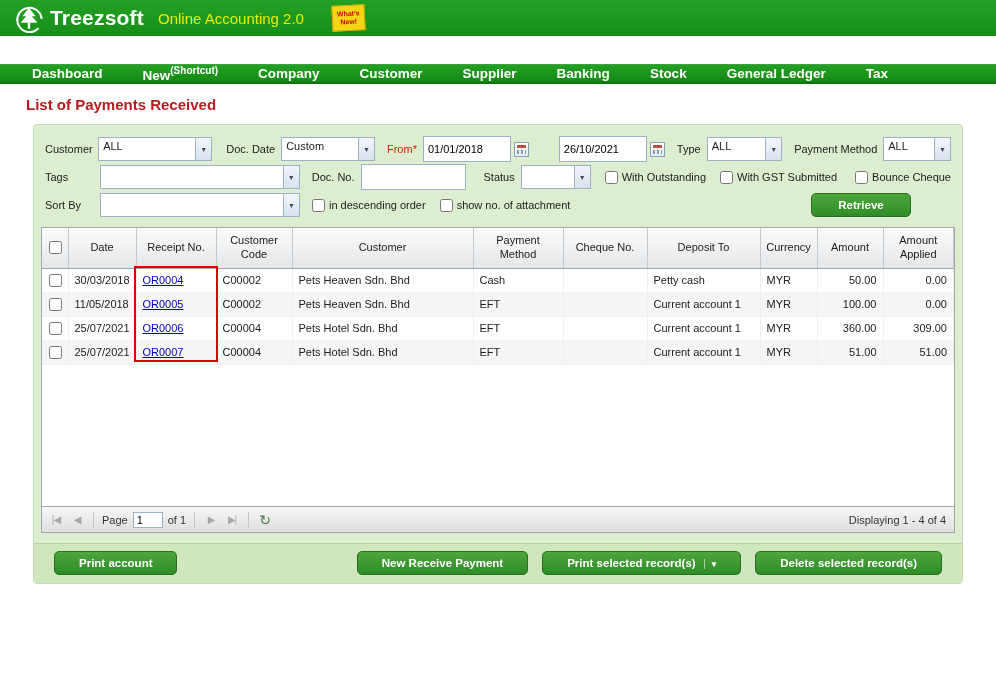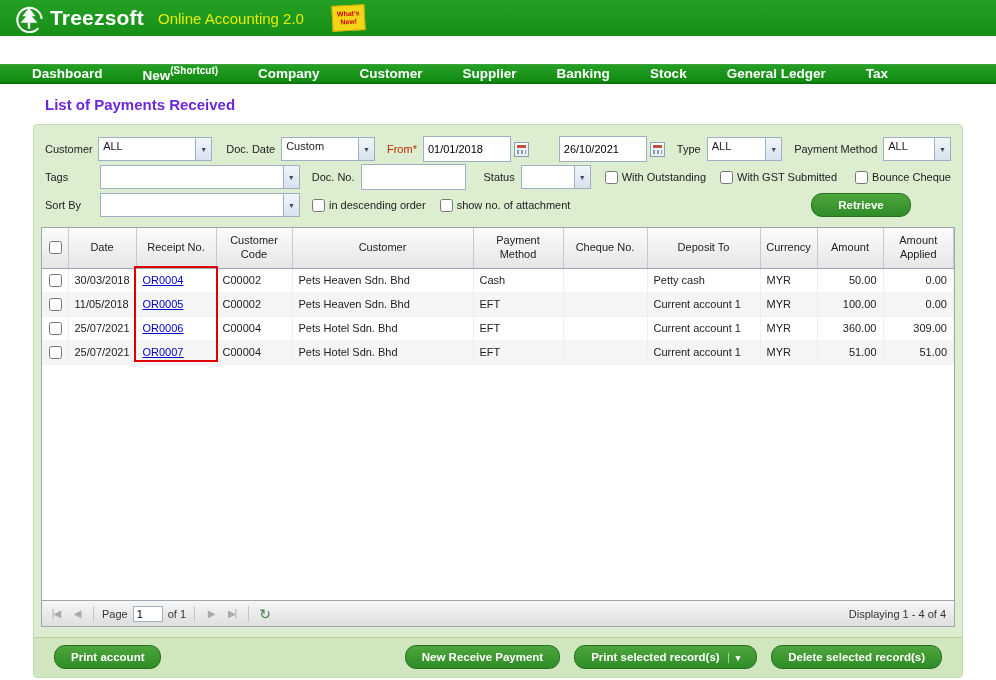--- a/index.html
+++ b/index.html
@@ -35,21 +35,21 @@
     background: linear-gradient(var(--brand-green, #24a024), #138a13);
     border-top: 1px solid rgba(255,255,255,.18);
     border-bottom: 2px solid #0d770d;
     margin-top: 28px;
   }
   .nav-item { color: #fff; font-weight: bold; font-size: 13.5px; padding: 0 20px; cursor: pointer; white-space: nowrap; }
   .nav-item:first-child { padding-left: 4px; }
   .nav-sup { font-size: 10px; vertical-align: super; }
 
   
-  .page-title { font-size: 15px; font-weight: bold; color: #6d28d9; padding: 12px 0 11px 45px; }
+  .page-title { font-size: 15px; font-weight: bold; color: #b91c1c; padding: 12px 0 11px 26px; }
 
   
   .panel {
     margin: 0 33px; background: var(--panel-green, #dcedd0);
     border: 1px solid #c2dcb0; border-radius: 4px; padding: 8px 7px 0; position: relative;
   }
 
   
   .filters { padding: 2px 4px 8px; }
   .frow { display: flex; align-items: center; height: 28px; }
@@ -74,26 +74,26 @@
   .cal-btn::before { content: ""; position: absolute; top: 2px; left: 2px; right: 2px; height: 3px; background: #c05040; }
   .cal-btn::after { content: ""; position: absolute; top: 7px; bottom: 2px; left: 2px; right: 2px;
     background: repeating-linear-gradient(90deg, #8899aa 0 2px, transparent 2px 4px); }
 
   .chk { display: inline-flex; align-items: center; gap: 4px; cursor: pointer; white-space: nowrap; }
   .chk input { width: 13px; height: 13px; margin: 0; }
 
   .gbtn {
     background: linear-gradient(var(--button-green, #4ea63c), var(--button-green-dark, #2f8c27));
     border: 1px solid #256f1e; color: #fff; font-weight: bold; font-size: 11.5px;
-    padding: 5px 16px; border-radius: 11px; cursor: pointer; font-family: inherit; white-space: nowrap;
+    padding: 5px 24px; border-radius: 5px; cursor: pointer; font-family: inherit; white-space: nowrap;
   }
   .retrieve { margin-left: auto; margin-right: 40px; min-width: 100px; }
 
   
-  .grid { background: #fff; border: 1px solid #9fa8b0; height: 374px; position: relative; overflow: hidden; }
+  .grid { background: #fff; border: 1px solid #9fa8b0; height: 280px; position: relative; overflow: hidden; }
   .grid-table { border-collapse: collapse; table-layout: fixed; width: 100%; }
   thead th {
     height: 40px; font-weight: normal; font-size: 11px; color: #222; text-align: center;
     background: linear-gradient(#fbfbfb, #e4e6e8);
     border-right: 1px solid #c5c8cc; border-bottom: 1px solid #9fa8b0;
     padding: 2px 3px; line-height: 1.25; cursor: pointer;
   }
   tbody td {
     height: 22px; padding: 2px 6px; white-space: nowrap; overflow: hidden;
     border-right: 1px solid #eeeeee; border-bottom: 1px solid #f2f2f2;

